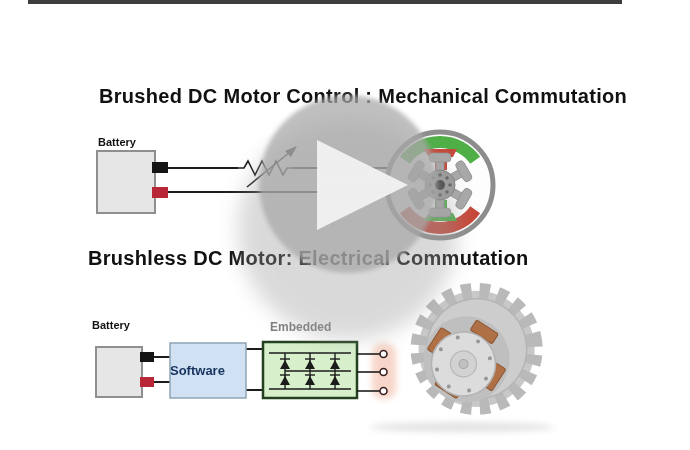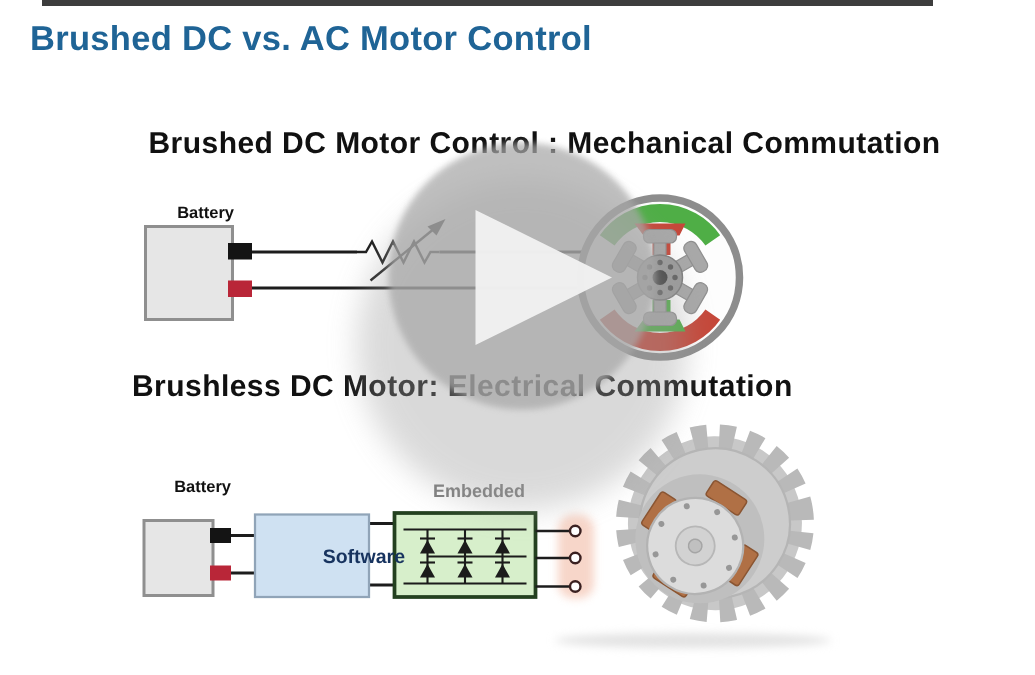--- a/index.html
+++ b/index.html
@@ -3,40 +3,39 @@
 <meta charset="utf-8">
 <style>
   html,body{margin:0;padding:0;background:#fff;}
   .stage{position:relative;width:690px;height:450px;background:#ffffff;overflow:hidden;
          font-family:"Liberation Sans",sans-serif;}
   .top-edge{position:absolute;left:28px;top:0;width:594px;height:4px;background:#3d3d3d;}
   .title{position:absolute;left:20px;top:12px;font-size:23px;font-weight:700;color:#1f6496;letter-spacing:0.2px;}
   .h-section{position:absolute;font-size:20px;font-weight:700;color:#111;letter-spacing:0.3px;white-space:nowrap;}
   .h1{left:99px;top:85px;}
   .h2{left:88px;top:247px;}
-  .lbl{position:absolute;font-weight:700;color:#111;text-align:right;}
+  .lbl{position:absolute;font-weight:700;color:#111;text-align:left;}
   .battery1-lbl{left:98px;top:136px;width:58px;font-size:11px;}
   .battery2-lbl{left:92px;top:319px;width:62px;font-size:11px;}
   .controller-lbl{left:166px;top:300px;width:84px;font-size:12px;line-height:1.25;}
   .software-lbl{left:170px;top:363px;width:100px;font-size:13px;color:#17335f;}
   .inverter-lbl{left:270px;top:320px;width:80px;font-size:12px;color:#7d7d7d;}
   svg.layer{position:absolute;left:0;top:0;}
   .overlay{position:absolute;left:0;top:0;width:690px;height:450px;pointer-events:auto;}
   .shadow-blur{filter:blur(10px);}
   .circle-blur{filter:blur(2px);}
   .soft{filter:blur(3px);}
 </style>
 </head>
 <body>
 
 <div class="stage">
 
   <div class="top-edge"></div>
 
-  <div class="title">Brushed DC vs. AC Motor Control</div>
 
   <div class="h-section h1">Brushed DC Motor Control : Mechanical Commutation</div>
   <div class="h-section h2">Brushless DC Motor: Electrical Commutation</div>
 
   <svg class="layer" width="690" height="450" viewBox="0 0 690 450">
 
     <g>
       <rect x="97" y="151" width="58" height="62" stroke="#8f8f8f" stroke-width="2" fill="#e6e6e6"></rect>
       <rect x="152" y="162" width="16" height="11" fill="#141414"></rect>
       <rect x="152" y="187" width="16" height="11" fill="#b92638"></rect>

